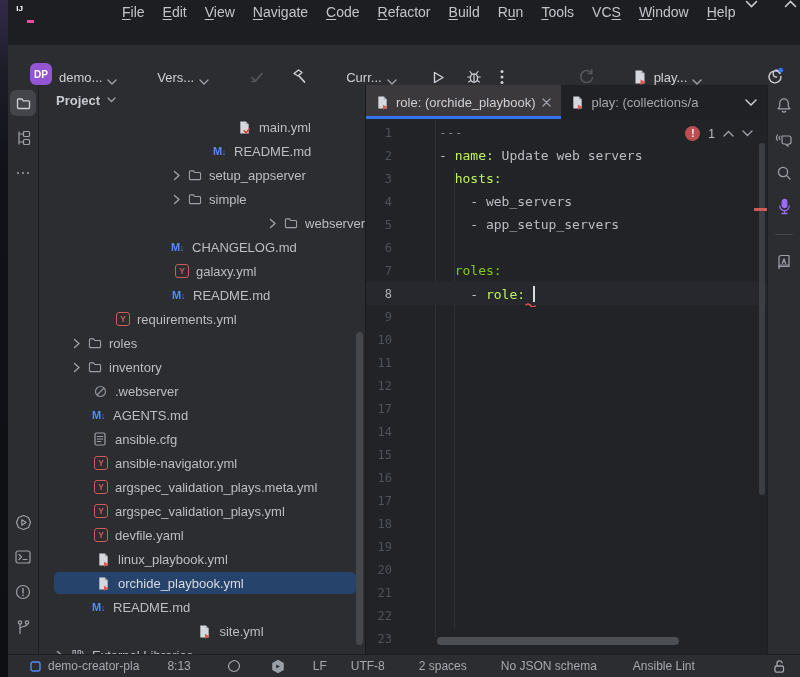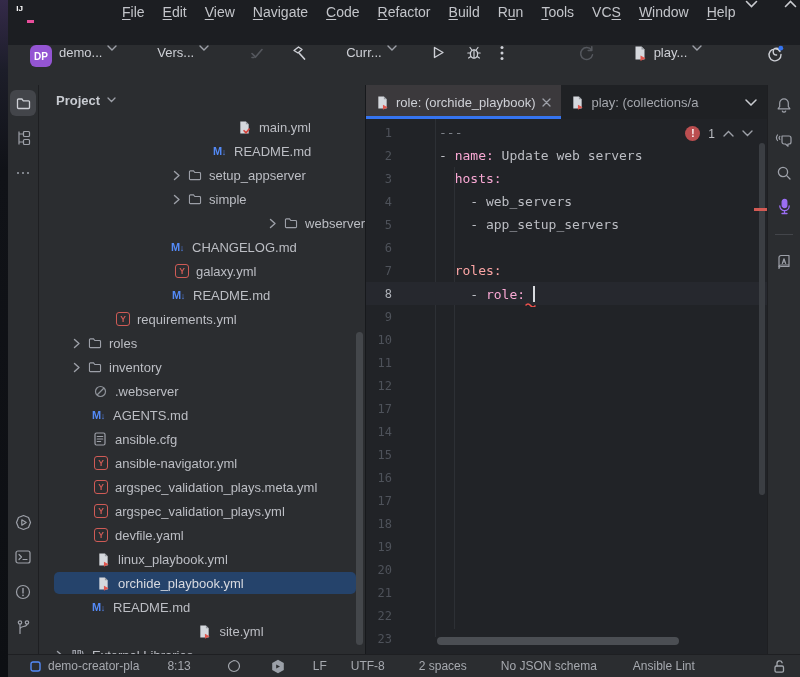--- a/index.html
+++ b/index.html
@@ -18,21 +18,21 @@
         background:linear-gradient(140deg,#f97a12,#ec3a82 55%,#b34bf2)}
   .logo-inner{position:absolute;left:4px;top:4px;right:4px;bottom:4px;background:#0b0b0e;border-radius:2px}
   .logo-ij{position:absolute;top:0px;right:2px;color:#fff;font-size:8px;font-weight:bold}
   .logo-bar{position:absolute;left:2px;bottom:2px;width:7px;height:3px;background:#e94e9c}
   .menubar{display:flex;margin-left:92px;font-size:14px;color:#c3c5ca}
   .menu-item{padding:4px 9px;border-radius:4px;white-space:nowrap}
   .menu-item u{text-underline-offset:2px;text-decoration-thickness:1px}
   .win-controls{margin-left:auto;display:flex;align-items:center;gap:26px;margin-right:16px}
 
   
-  .toolbar{flex:0 0 40px;background:#2b2d30;display:flex;align-items:flex-start;font-size:13px;color:#ced0d6}
+  .toolbar{flex:0 0 40px;background:#2b2d30;display:flex;align-items:flex-end;font-size:13px;color:#ced0d6}
   .badge{width:22px;height:22px;border-radius:6px;background:#9455d3;color:#fff;font-size:10px;font-weight:bold;
          display:flex;align-items:center;justify-content:center;margin-left:22px}
   .tb-label{margin-left:7px;white-space:nowrap}
   .tb-chev{margin-left:5px}
   .tb-icon{display:flex;align-items:center;justify-content:center}
   .spacer{flex:1}
 
   
   .main{flex:1;display:flex;min-height:0}
 
@@ -67,21 +67,21 @@
   .editor{flex:1;background:#212327;position:relative;overflow:hidden;font-family:"DejaVu Sans Mono",monospace}
   .guide{position:absolute;width:1px;background:#2d3035}
   .g1{left:69px;top:0;height:518px}
   .g2{left:88px;top:48px;height:462px}
   .lines{position:absolute;top:2px;left:0;right:0}
   .eline{height:23px;display:flex;align-items:center}
   .eline.cur{background:#26282e}
   .lnum{flex:0 0 26px;text-align:right;font-size:12px;color:#4e525a}
   .cur .lnum{color:#afb2b9}
   .code{margin-left:47px;font-size:13px;white-space:pre}
-  .tok-k{color:#f9a8d4}.tok-c{color:#7d8188}.tok-v{color:#bcbec4}.tok-s{color:#fca5a5}
+  .tok-k{color:#bef264}.tok-c{color:#7d8188}.tok-v{color:#bcbec4}.tok-s{color:#84cc16}
   .caret{display:inline-block;width:2px;height:16px;background:#d8dade;vertical-align:-3px}
   .squiggle{display:inline-block;position:relative;top:8px;margin-left:-10px}
   .insp{position:absolute;top:7px;right:14px;display:flex;align-items:center;gap:8px}
   .err-dot{width:15px;height:15px;border-radius:50%;background:#bb4e50;color:#fff;font-size:10px;font-weight:bold;
            display:flex;align-items:center;justify-content:center;font-family:"Liberation Sans",sans-serif}
   .err-count{font-size:12px;color:#bcbec4;font-family:"Liberation Sans",sans-serif}
   .vscroll{position:absolute;right:2px;top:24px;width:6px;height:352px;background:#3b3e43;border-radius:3px}
   .err-mark{position:absolute;right:0;top:89px;width:13px;height:3px;background:#d35a54}
   .hscroll{position:absolute;left:71px;bottom:9px;width:242px;height:8px;background:#4b4e53;border-radius:4px}
 

